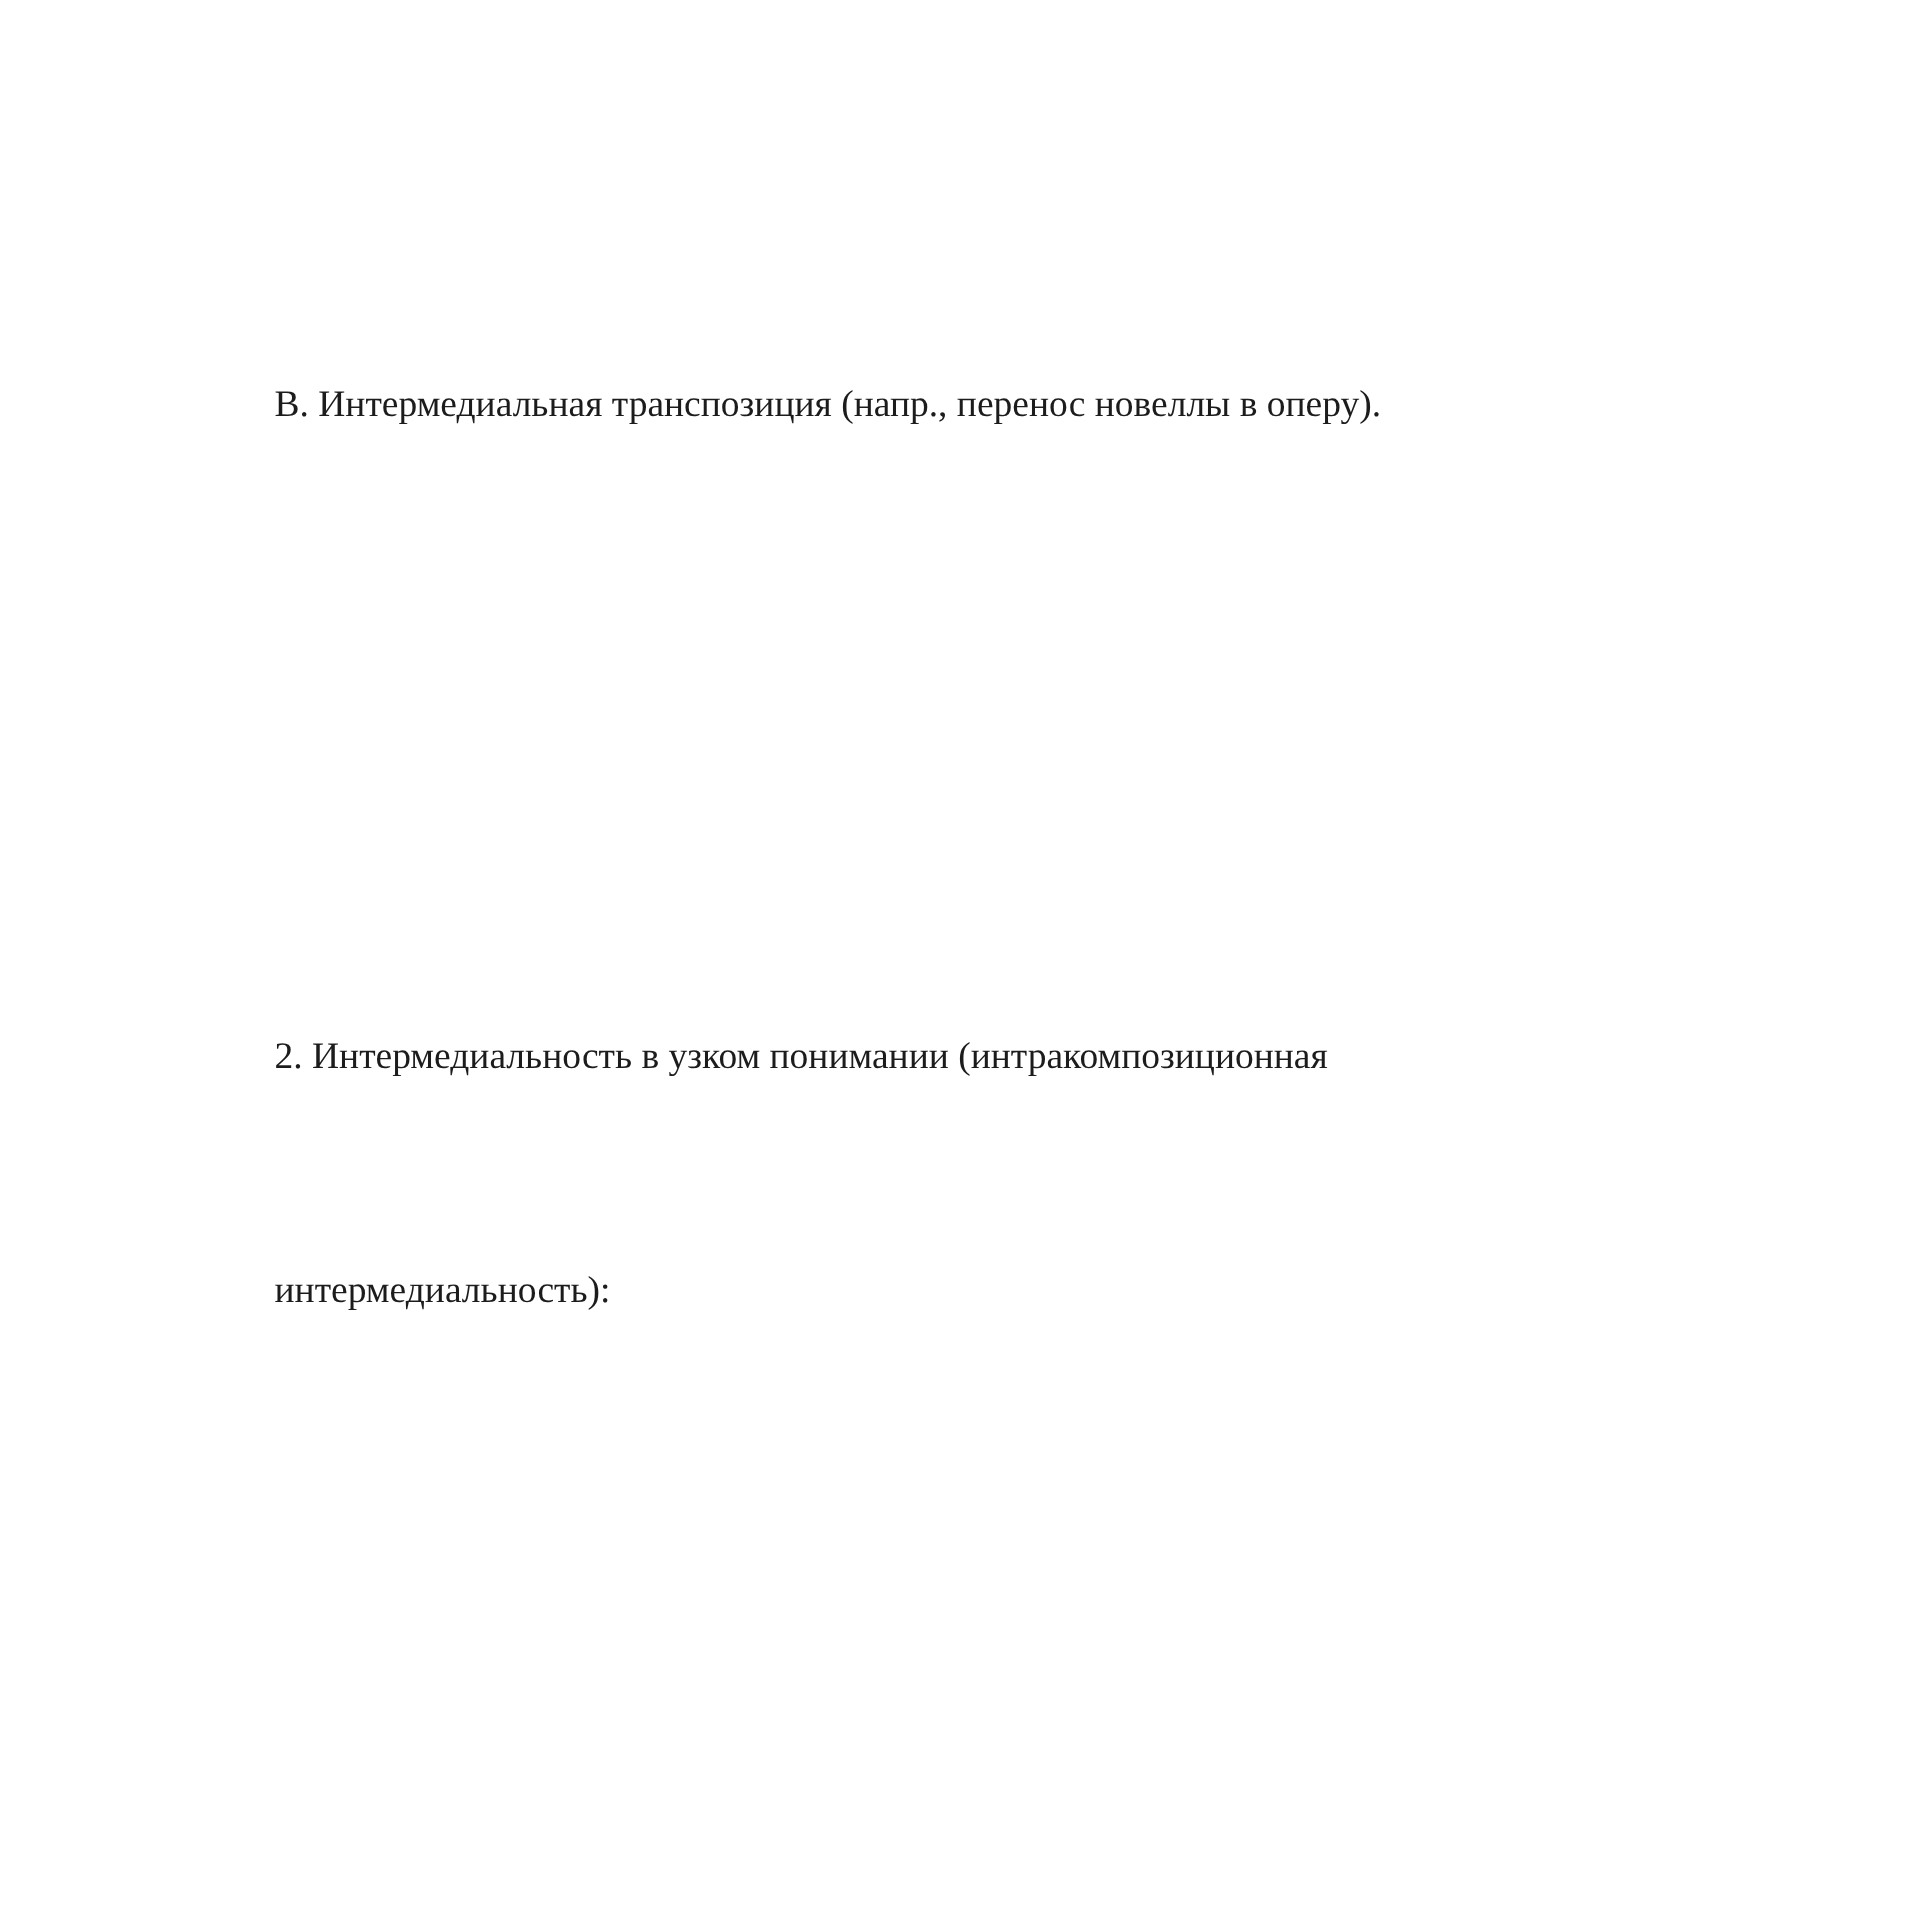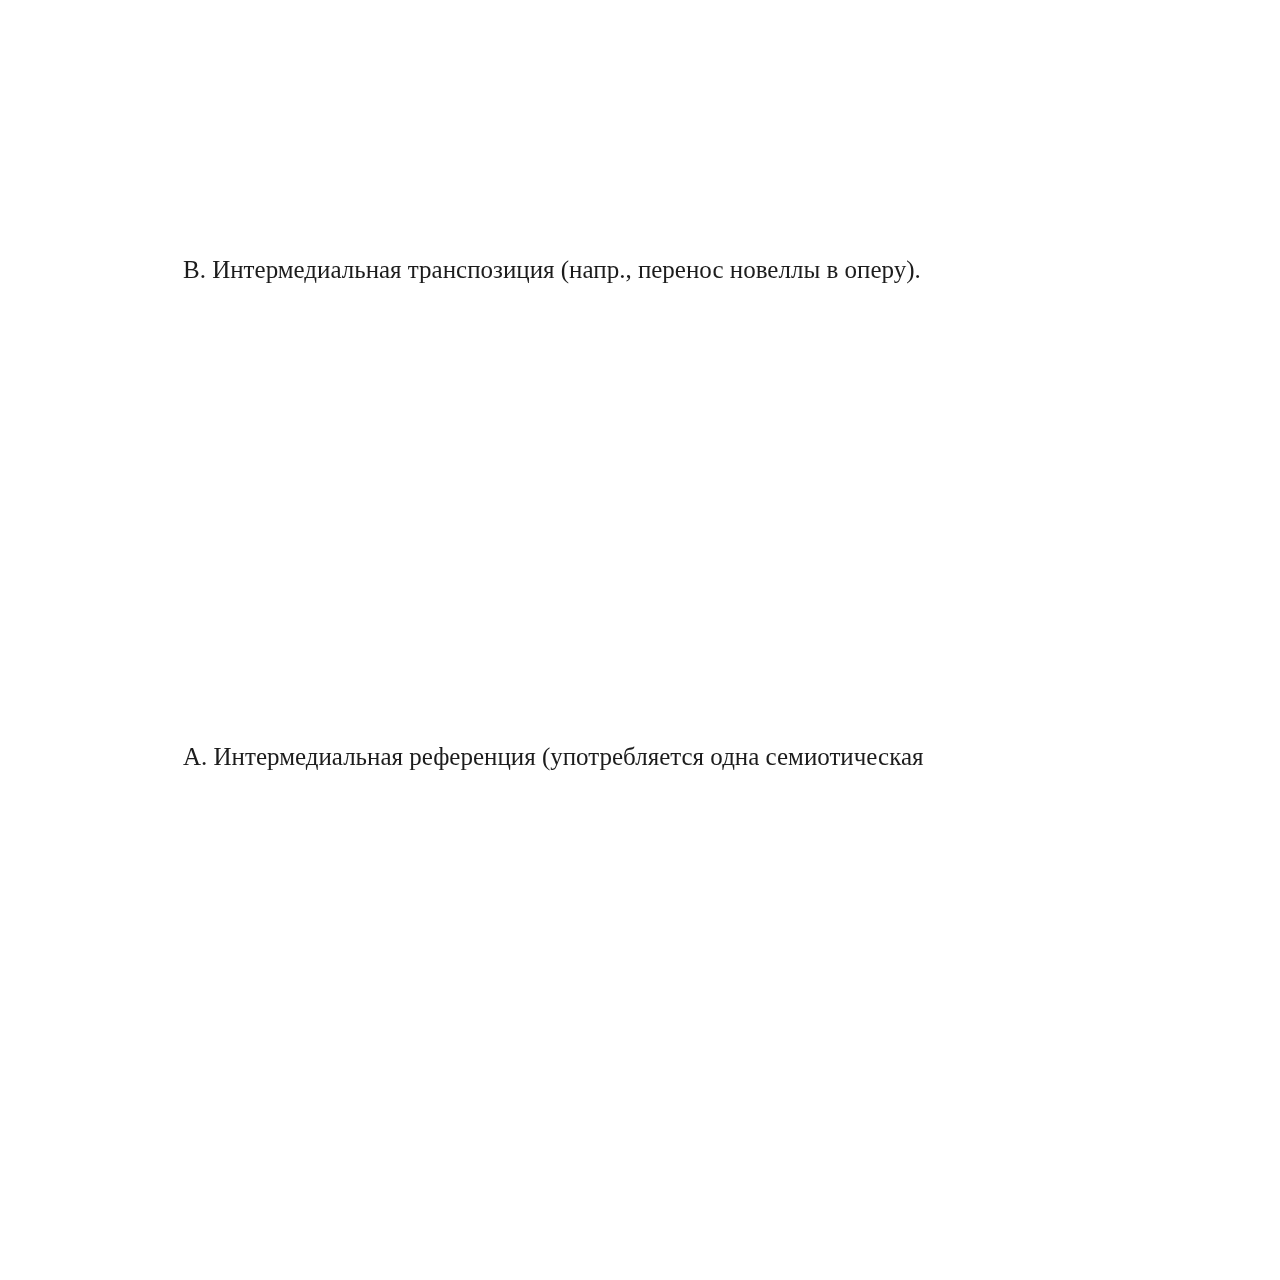--- a/index.html
+++ b/index.html
@@ -39,20 +39,24 @@
 </head>
 <body>
 
 <div class="doc-page">
   <div class="doc-content">
 
     <div class="paragraph">
       <div class="text-line">В. Интермедиальная транспозиция (напр., перенос новеллы в оперу).</div>
     </div>
 
+    <div class="paragraph">
+      <div class="text-line">2. Интермедиальность в узком понимании (интракомпозиционная</div>
+      <div class="text-line">интермедиальность):</div>
+    </div>
 
     <div class="paragraph">
       <div class="text-line">А. Интермедиальная референция (употребляется одна семиотическая</div>
       
       
       
     </div>
 
     
 

